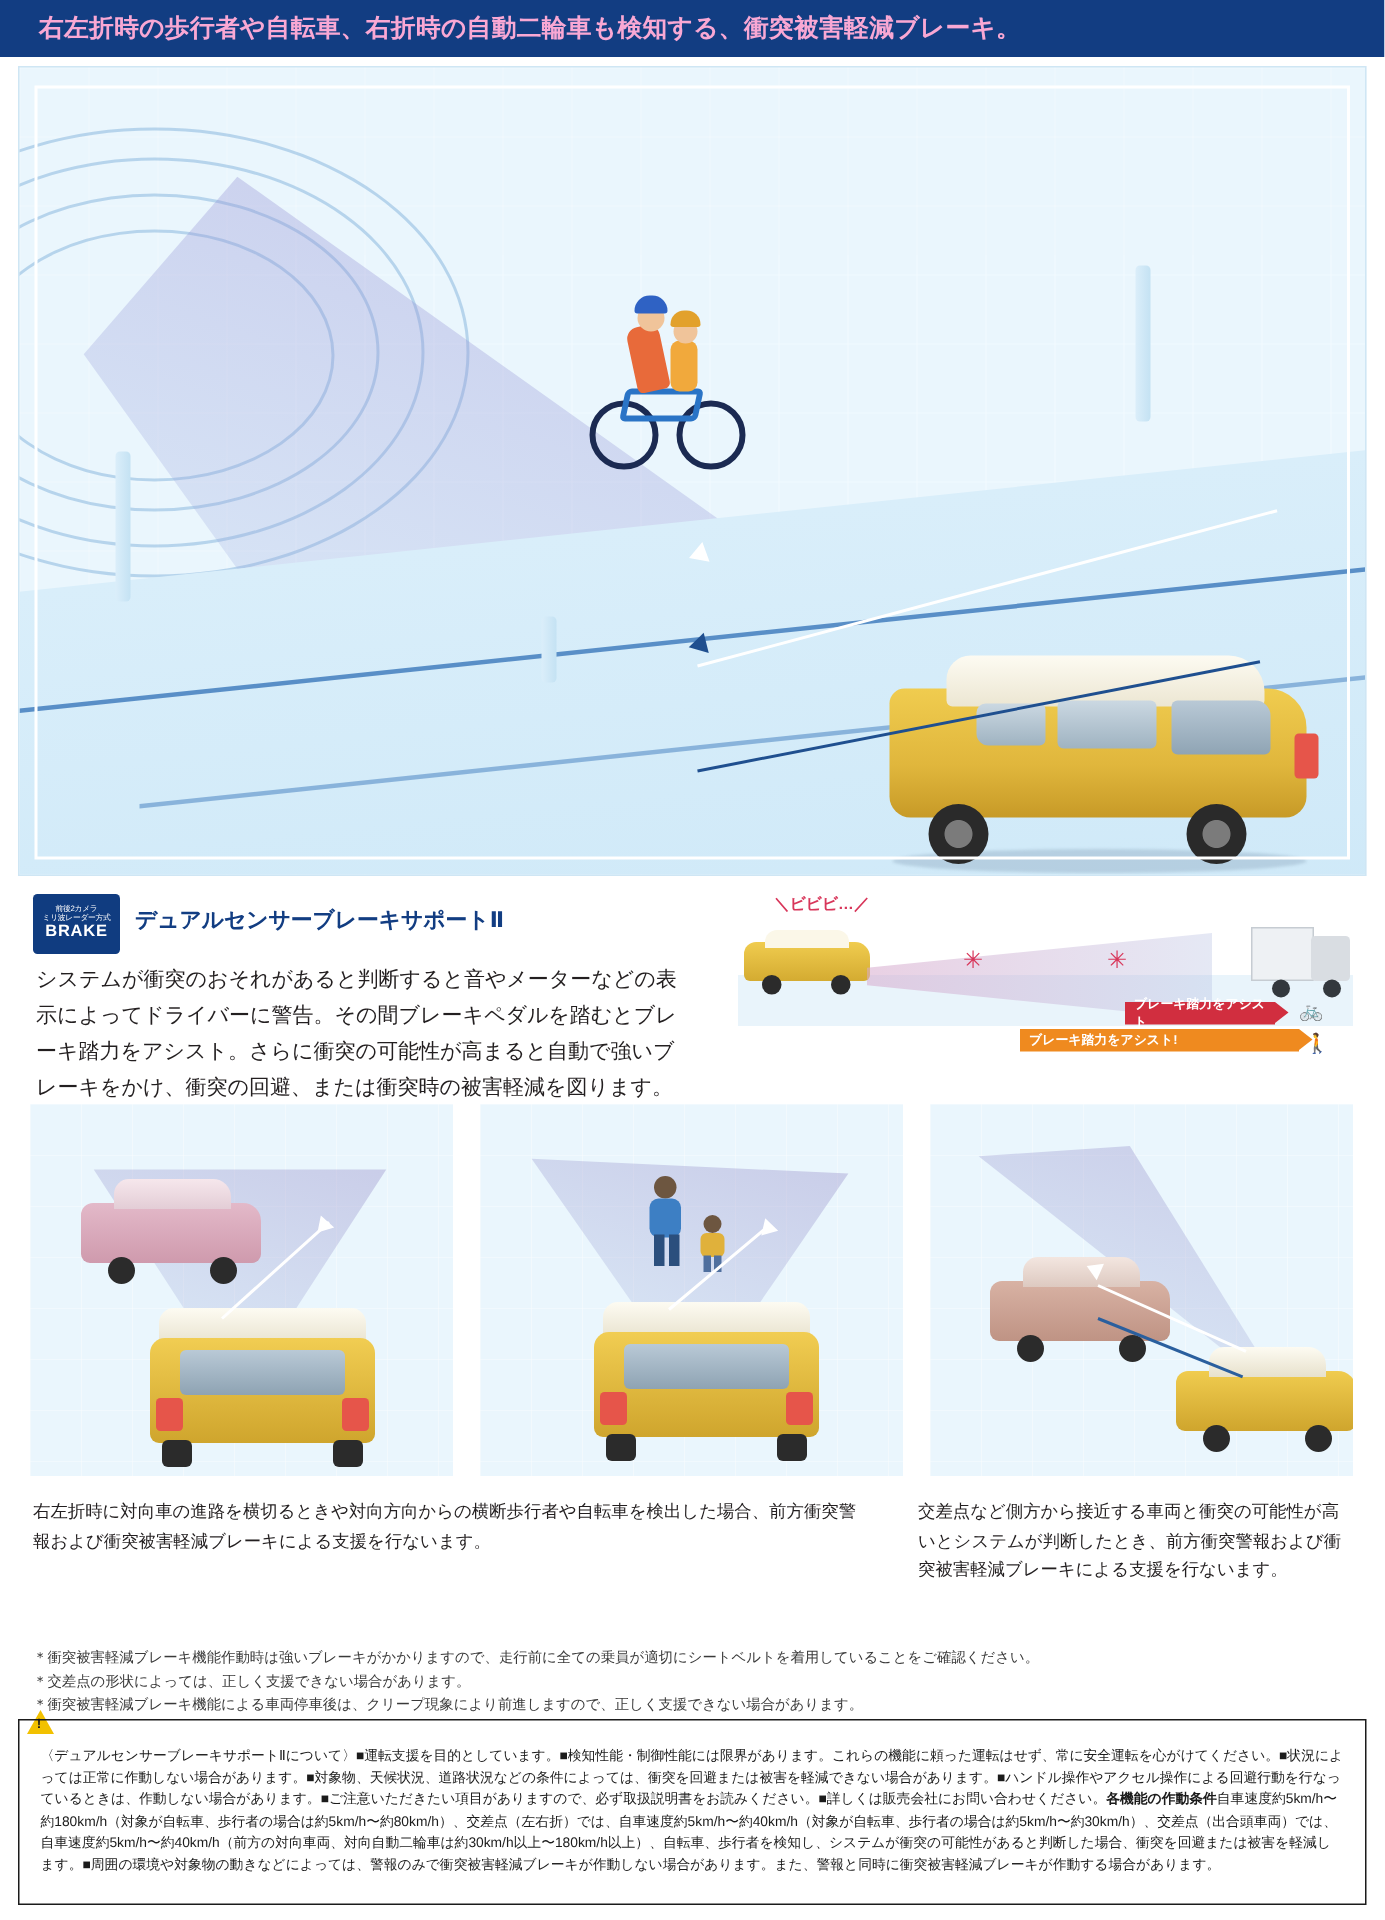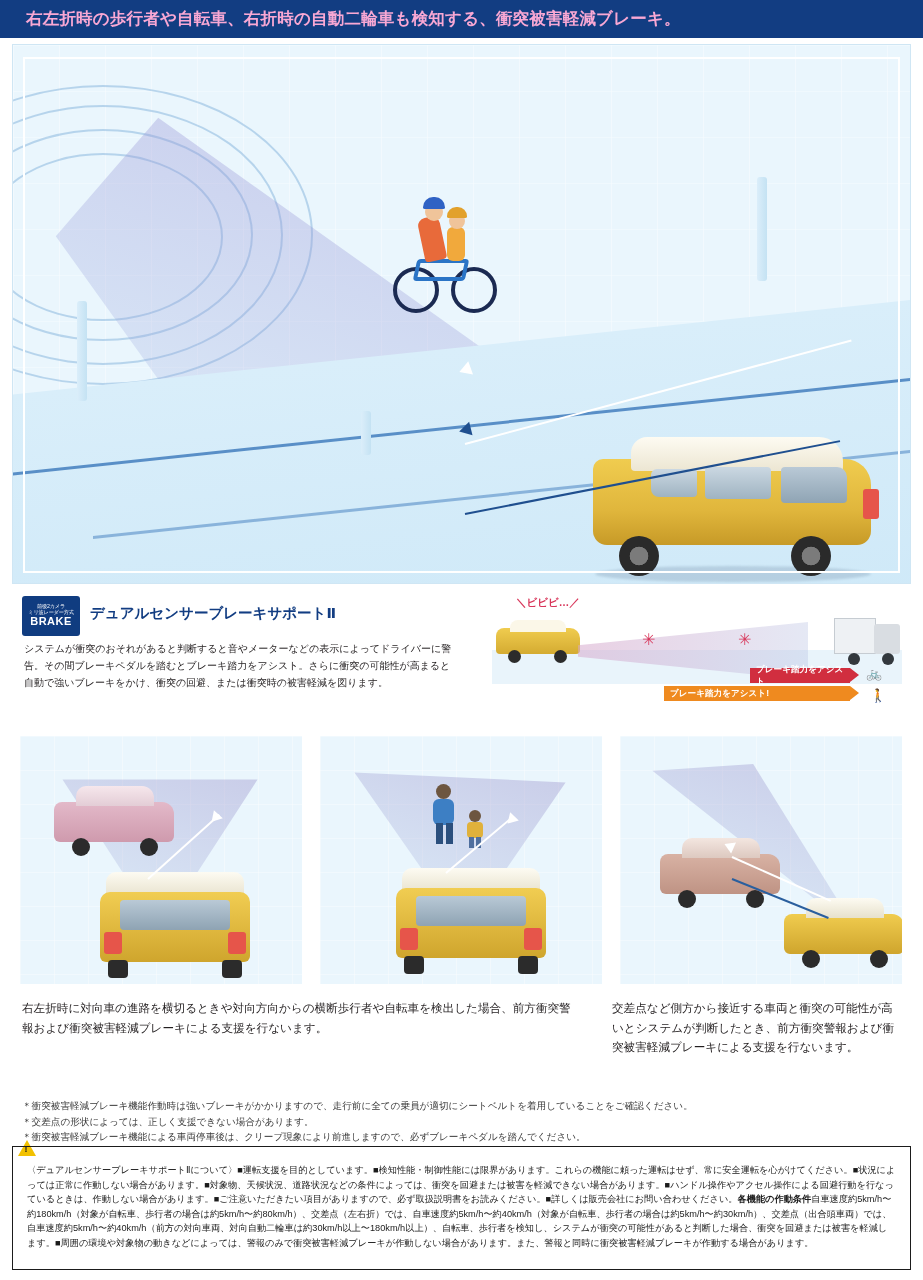--- a/index.html
+++ b/index.html
@@ -143,21 +143,21 @@
   }
   .brake-badge .b1 { font-size:5.2px; letter-spacing:-.2px; }
   .brake-badge .b2 { font-size:5.2px; letter-spacing:-.2px; margin-bottom:1px;}
   .brake-badge .b3 { font-size:11px; font-weight:bold; letter-spacing:.5px; }
   .mid-title {
     position:absolute; left:78px; top:8px;
     font-size:14.5px; font-weight:bold; color:#123d82;
   }
   .mid-body {
     position:absolute; left:12px; top:44px; width:430px;
-    font-size:10px; line-height:1.72; color:#231f20;
+    font-size:14px; line-height:1.72; color:#231f20;
   }
 
   
   .mini-diagram { position:absolute; left:480px; top:0px; width:410px; height:120px; }
   .mini-diagram .bip {
     position:absolute; left:24px; top:0px; font-size:10.5px; color:#d8365a; font-weight:bold;
   }
   .mini-diagram .mini-road {
     position:absolute; left:0; top:54px; width:410px; height:34px; background:#e9f4fb;
   }
@@ -362,21 +362,21 @@
     <div class="truck">
       <div class="box"></div>
       <div class="cab"></div>
       <div class="tw" style="right:6px;"></div>
       <div class="tw" style="right:40px;"></div>
     </div>
 
     <div class="bar red" style="left:258px; top:72px; width:100px;">
       <span>ブレーキ踏力をアシスト</span>
     </div>
-    <div class="bar orange" style="left:172px; top:90px; width:186px;">
+    <div class="bar orange" style="left:188px; top:90px; width:186px;">
       <span>ブレーキ踏力をアシスト!</span>
     </div>
 
     <div class="mini-bike" style="left:374px; top:70px;">🚲</div>
     <div class="mini-ped" style="left:378px; top:92px;">🚶</div>
   </div>
 </div>
 
 <div class="panels">
 
@@ -457,19 +457,19 @@
 <div class="cap" style="left:22px; top:998px; width:560px;">
   <span>右左折時に対向車の進路を横切るときや対向方向からの横断歩行者や自転車を検出した場合、前方衝突警報および衝突被害軽減ブレーキによる支援を行ないます。</span>
 </div>
 <div class="cap" style="left:612px; top:998px; width:292px;">
   <span>交差点など側方から接近する車両と衝突の可能性が高いとシステムが判断したとき、前方衝突警報および衝突被害軽減ブレーキによる支援を行ないます。</span>
 </div>
 
 <div class="notes">
   <div>＊衝突被害軽減ブレーキ機能作動時は強いブレーキがかかりますので、走行前に全ての乗員が適切にシートベルトを着用していることをご確認ください。</div>
   <div>＊交差点の形状によっては、正しく支援できない場合があります。</div>
-  <div>＊衝突被害軽減ブレーキ機能による車両停車後は、クリープ現象により前進しますので、必ずブレーキペダルを踏んでください。</div>
+  <div>＊衝突被害軽減ブレーキ機能による車両停車後は、クリープ現象により前進しますので、正しく支援できない場合があります。</div>
 </div>
 
 <div class="warn-tri"></div>
 <div class="footer">
   <span>〈デュアルセンサーブレーキサポートⅡについて〉■運転支援を目的としています。■検知性能・制御性能には限界があります。これらの機能に頼った運転はせず、常に安全運転を心がけてください。■状況によっては正常に作動しない場合があります。■対象物、天候状況、道路状況などの条件によっては、衝突を回避または被害を軽減できない場合があります。■ハンドル操作やアクセル操作による回避行動を行なっているときは、作動しない場合があります。■ご注意いただきたい項目がありますので、必ず取扱説明書をお読みください。■詳しくは販売会社にお問い合わせください。</span><b>各機能の作動条件</b><span>自車速度約5km/h〜約180km/h（対象が自転車、歩行者の場合は約5km/h〜約80km/h）、交差点（左右折）では、自車速度約5km/h〜約40km/h（対象が自転車、歩行者の場合は約5km/h〜約30km/h）、交差点（出合頭車両）では、自車速度約5km/h〜約40km/h（前方の対向車両、対向自動二輪車は約30km/h以上〜180km/h以上）、自転車、歩行者を検知し、システムが衝突の可能性があると判断した場合、衝突を回避または被害を軽減します。■周囲の環境や対象物の動きなどによっては、警報のみで衝突被害軽減ブレーキが作動しない場合があります。また、警報と同時に衝突被害軽減ブレーキが作動する場合があります。</span>
 </div>
 
 </body></html>

